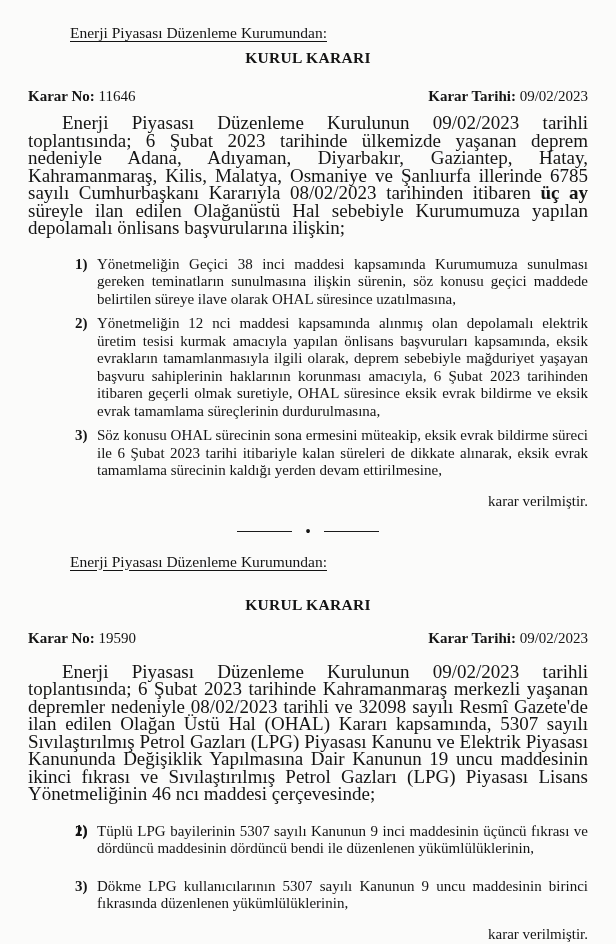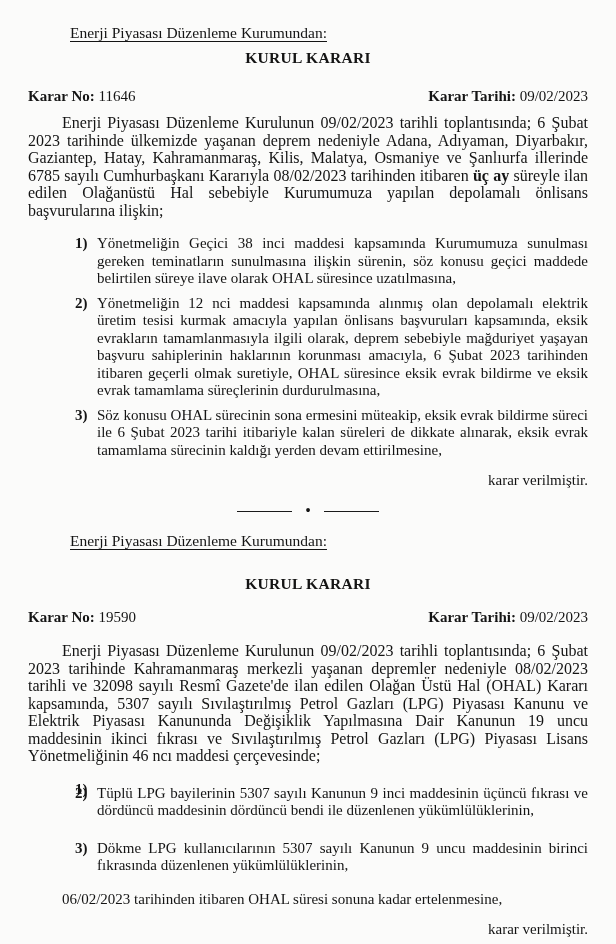--- a/index.html
+++ b/index.html
@@ -35,21 +35,21 @@
   .meta-row {
     display: flex;
     justify-content: space-between;
     font-size: 15px;
     line-height: 18px;
     margin-top: 20px;
   }
   .meta-row .label { font-weight: bold; }
   .intro {
     margin-top: 9px;
-    font-size: 16px;
+    font-size: 19px;
     line-height: 17.5px;
     text-align: justify;
     text-indent: 34px;
   }
   .intro b { font-weight: bold; }
   .item {
     position: relative;
     padding-left: 69px;
     font-size: 15px;
     line-height: 17.5px;
@@ -163,17 +163,16 @@
     </div>
     <div class="item">
       <span class="num">2)</span>
       <span>Tüplü LPG bayilerinin 5307 sayılı Kanunun 9 inci maddesinin üçüncü fıkrası ve dördüncü maddesinin dördüncü bendi ile düzenlenen yükümlülüklerinin,</span>
     </div>
     <div class="item">
       <span class="num">3)</span>
       <span>Dökme LPG kullanıcılarının 5307 sayılı Kanunun 9 uncu maddesinin birinci fıkrasında düzenlenen yükümlülüklerinin,</span>
     </div>
 
-    <div class="postscript">06/02/2023 tarihinden itibaren OHAL süresi sonuna kadar ertelenmesine,</div>
     <div class="closing">karar verilmiştir.</div>
   </div>
 
 </div>
 
 </body></html>

